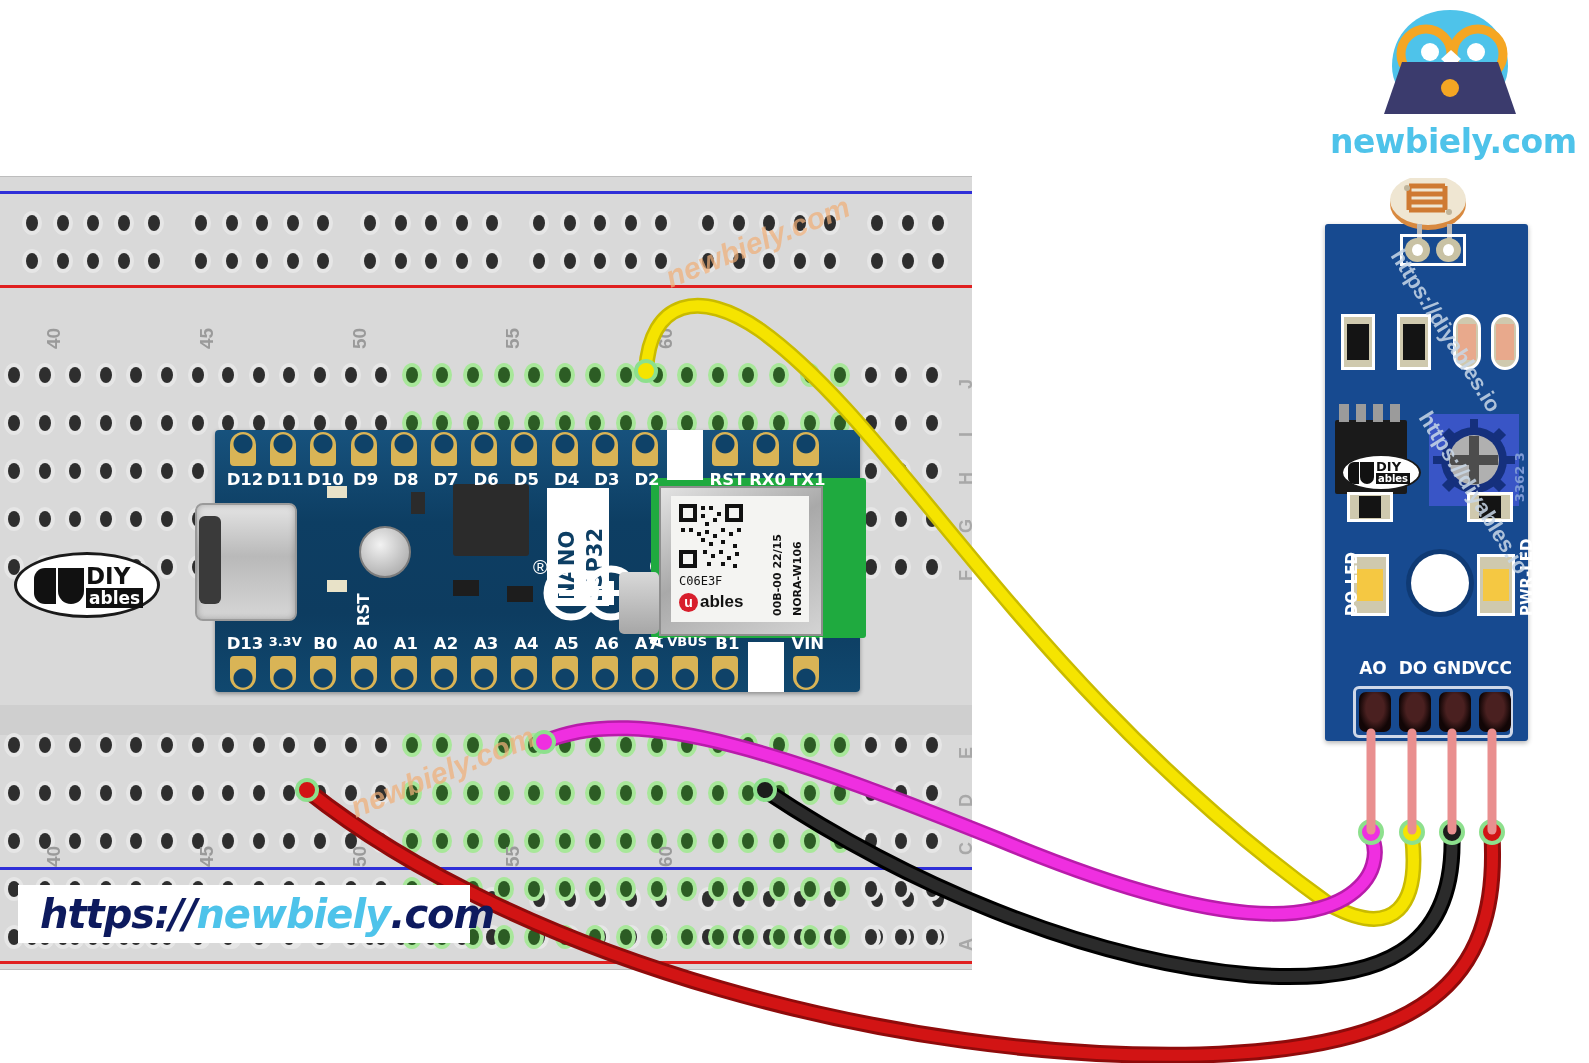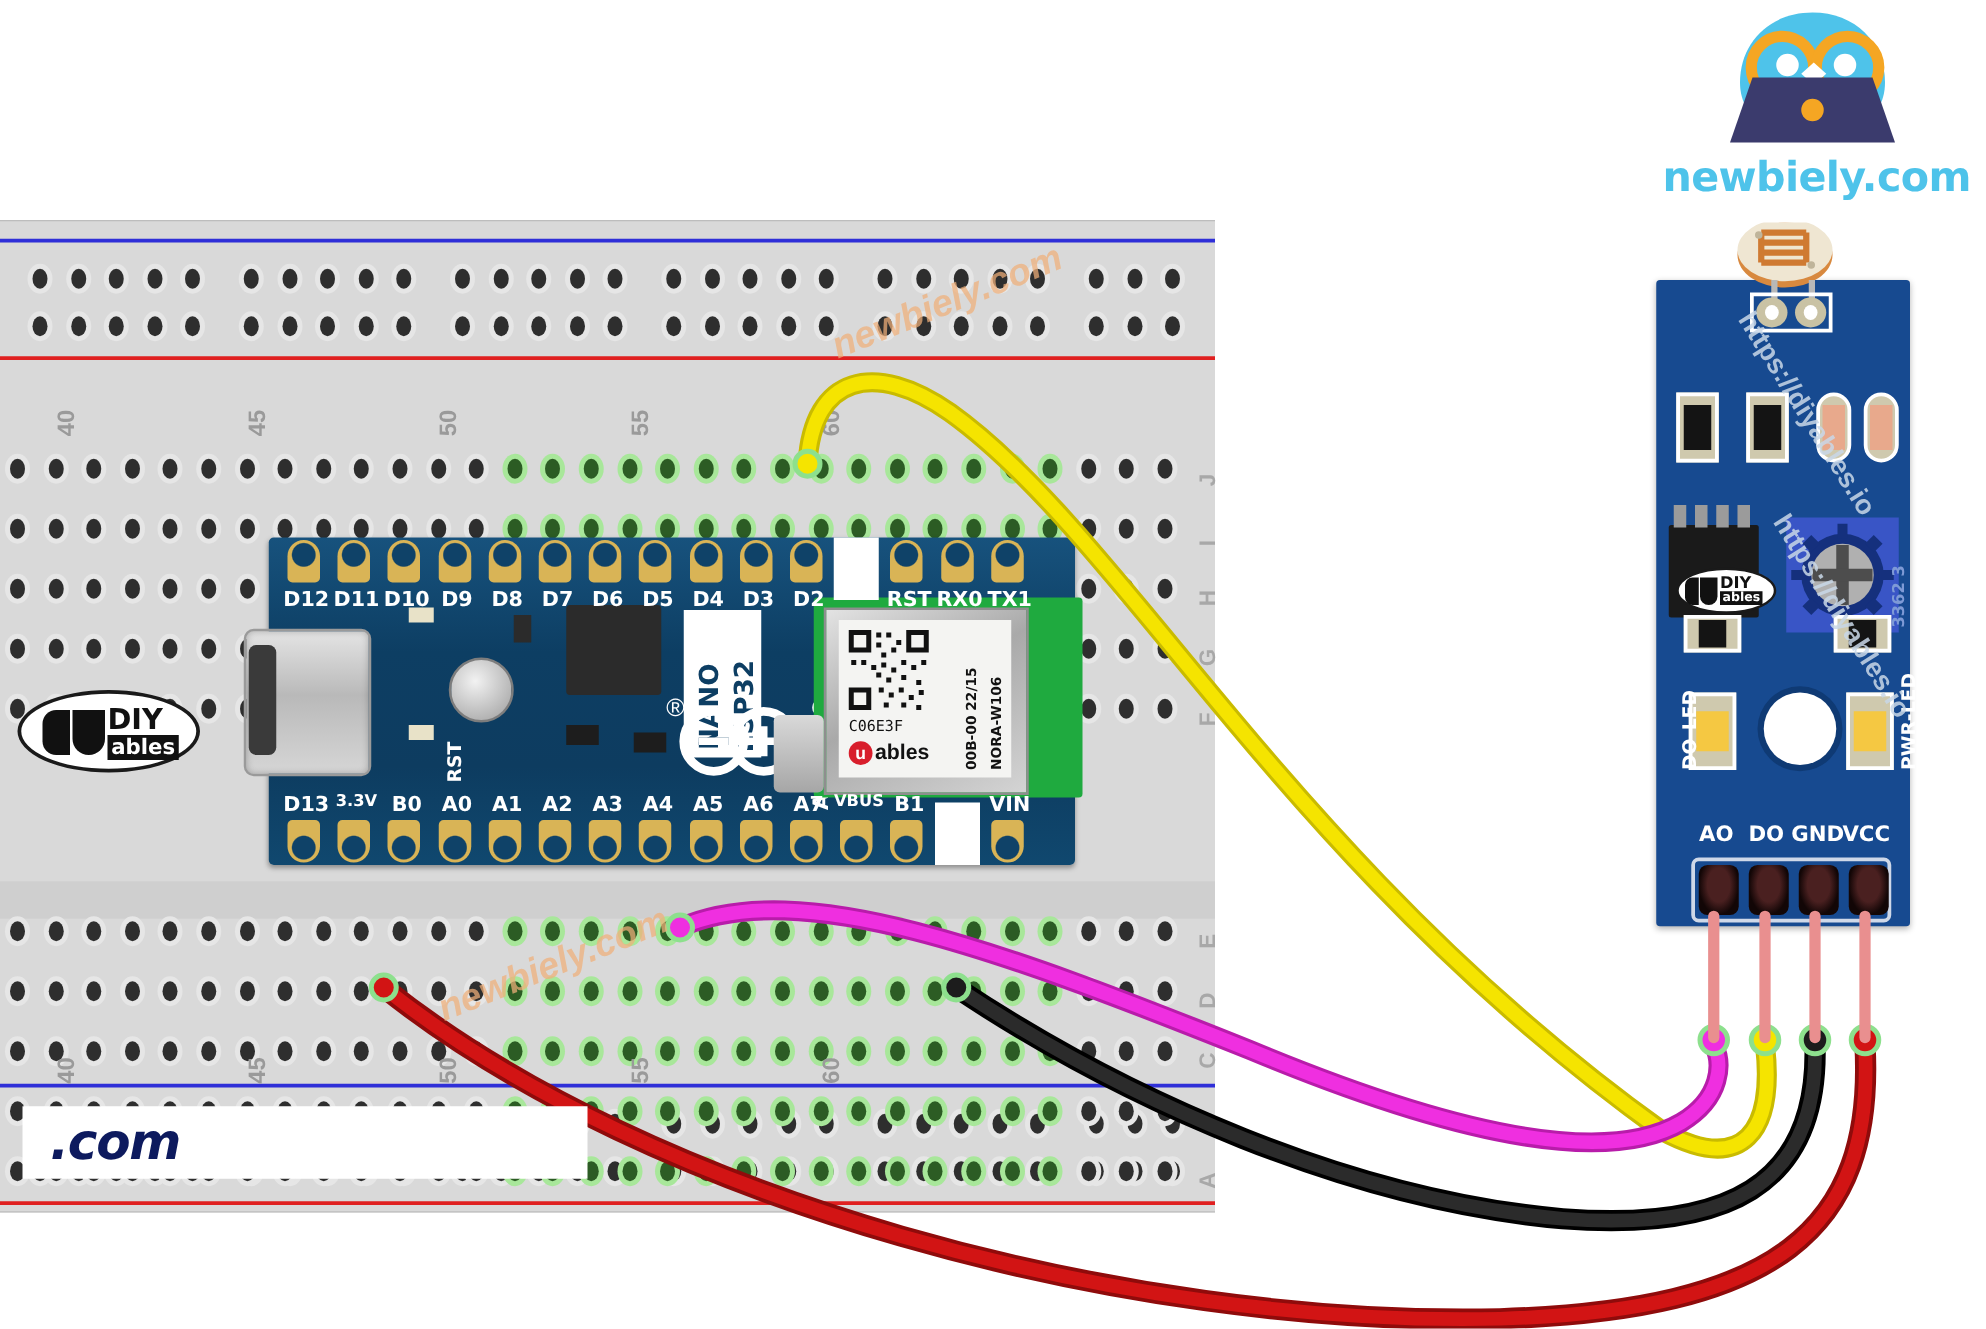--- a/index.html
+++ b/index.html
@@ -836,19 +836,21 @@
 <div class="ovlogo" style="left:14px;top:552px;width:140px;height:60px;">
   <div style="position:relative;width:130px;height:50px;">
     <div class="blob" style="position:absolute;left:12px;top:8px;width:22px;height:36px;border-radius:11px 0 0 11px;"></div>
     <div class="blob" style="position:absolute;left:36px;top:8px;width:26px;height:36px;border-radius:0 0 13px 13px;"></div>
     <div class="diy" style="position:absolute;left:64px;top:3px;font-size:23px;">DIY</div>
     <div class="ables" style="position:absolute;left:64px;top:28px;font-size:17px;padding:0 3px;">ables</div>
   </div>
 </div>
 
 <div class="abs" id="urlplate">
+  <span style="color:#0d1a5e;">https://</span>
+  <span style="color:#4ec3ea;">newbiely</span>
   <span style="color:#0d1a5e;">.com</span>
 </div>
 
 <div class="wm" style="left:660px;top:225px;font-size:30px;transform:rotate(-22deg);">newbiely.com</div>
 <div class="wm" style="left:345px;top:755px;font-size:30px;transform:rotate(-22deg);">newbiely.com</div>
 <div class="wm2" style="left:1352px;top:318px;font-size:22px;transform:rotate(58deg);">https://diyables.io</div>
 <div class="wm2" style="left:1380px;top:480px;font-size:22px;transform:rotate(58deg);">https://diyables.io</div>
 
 </body></html>

